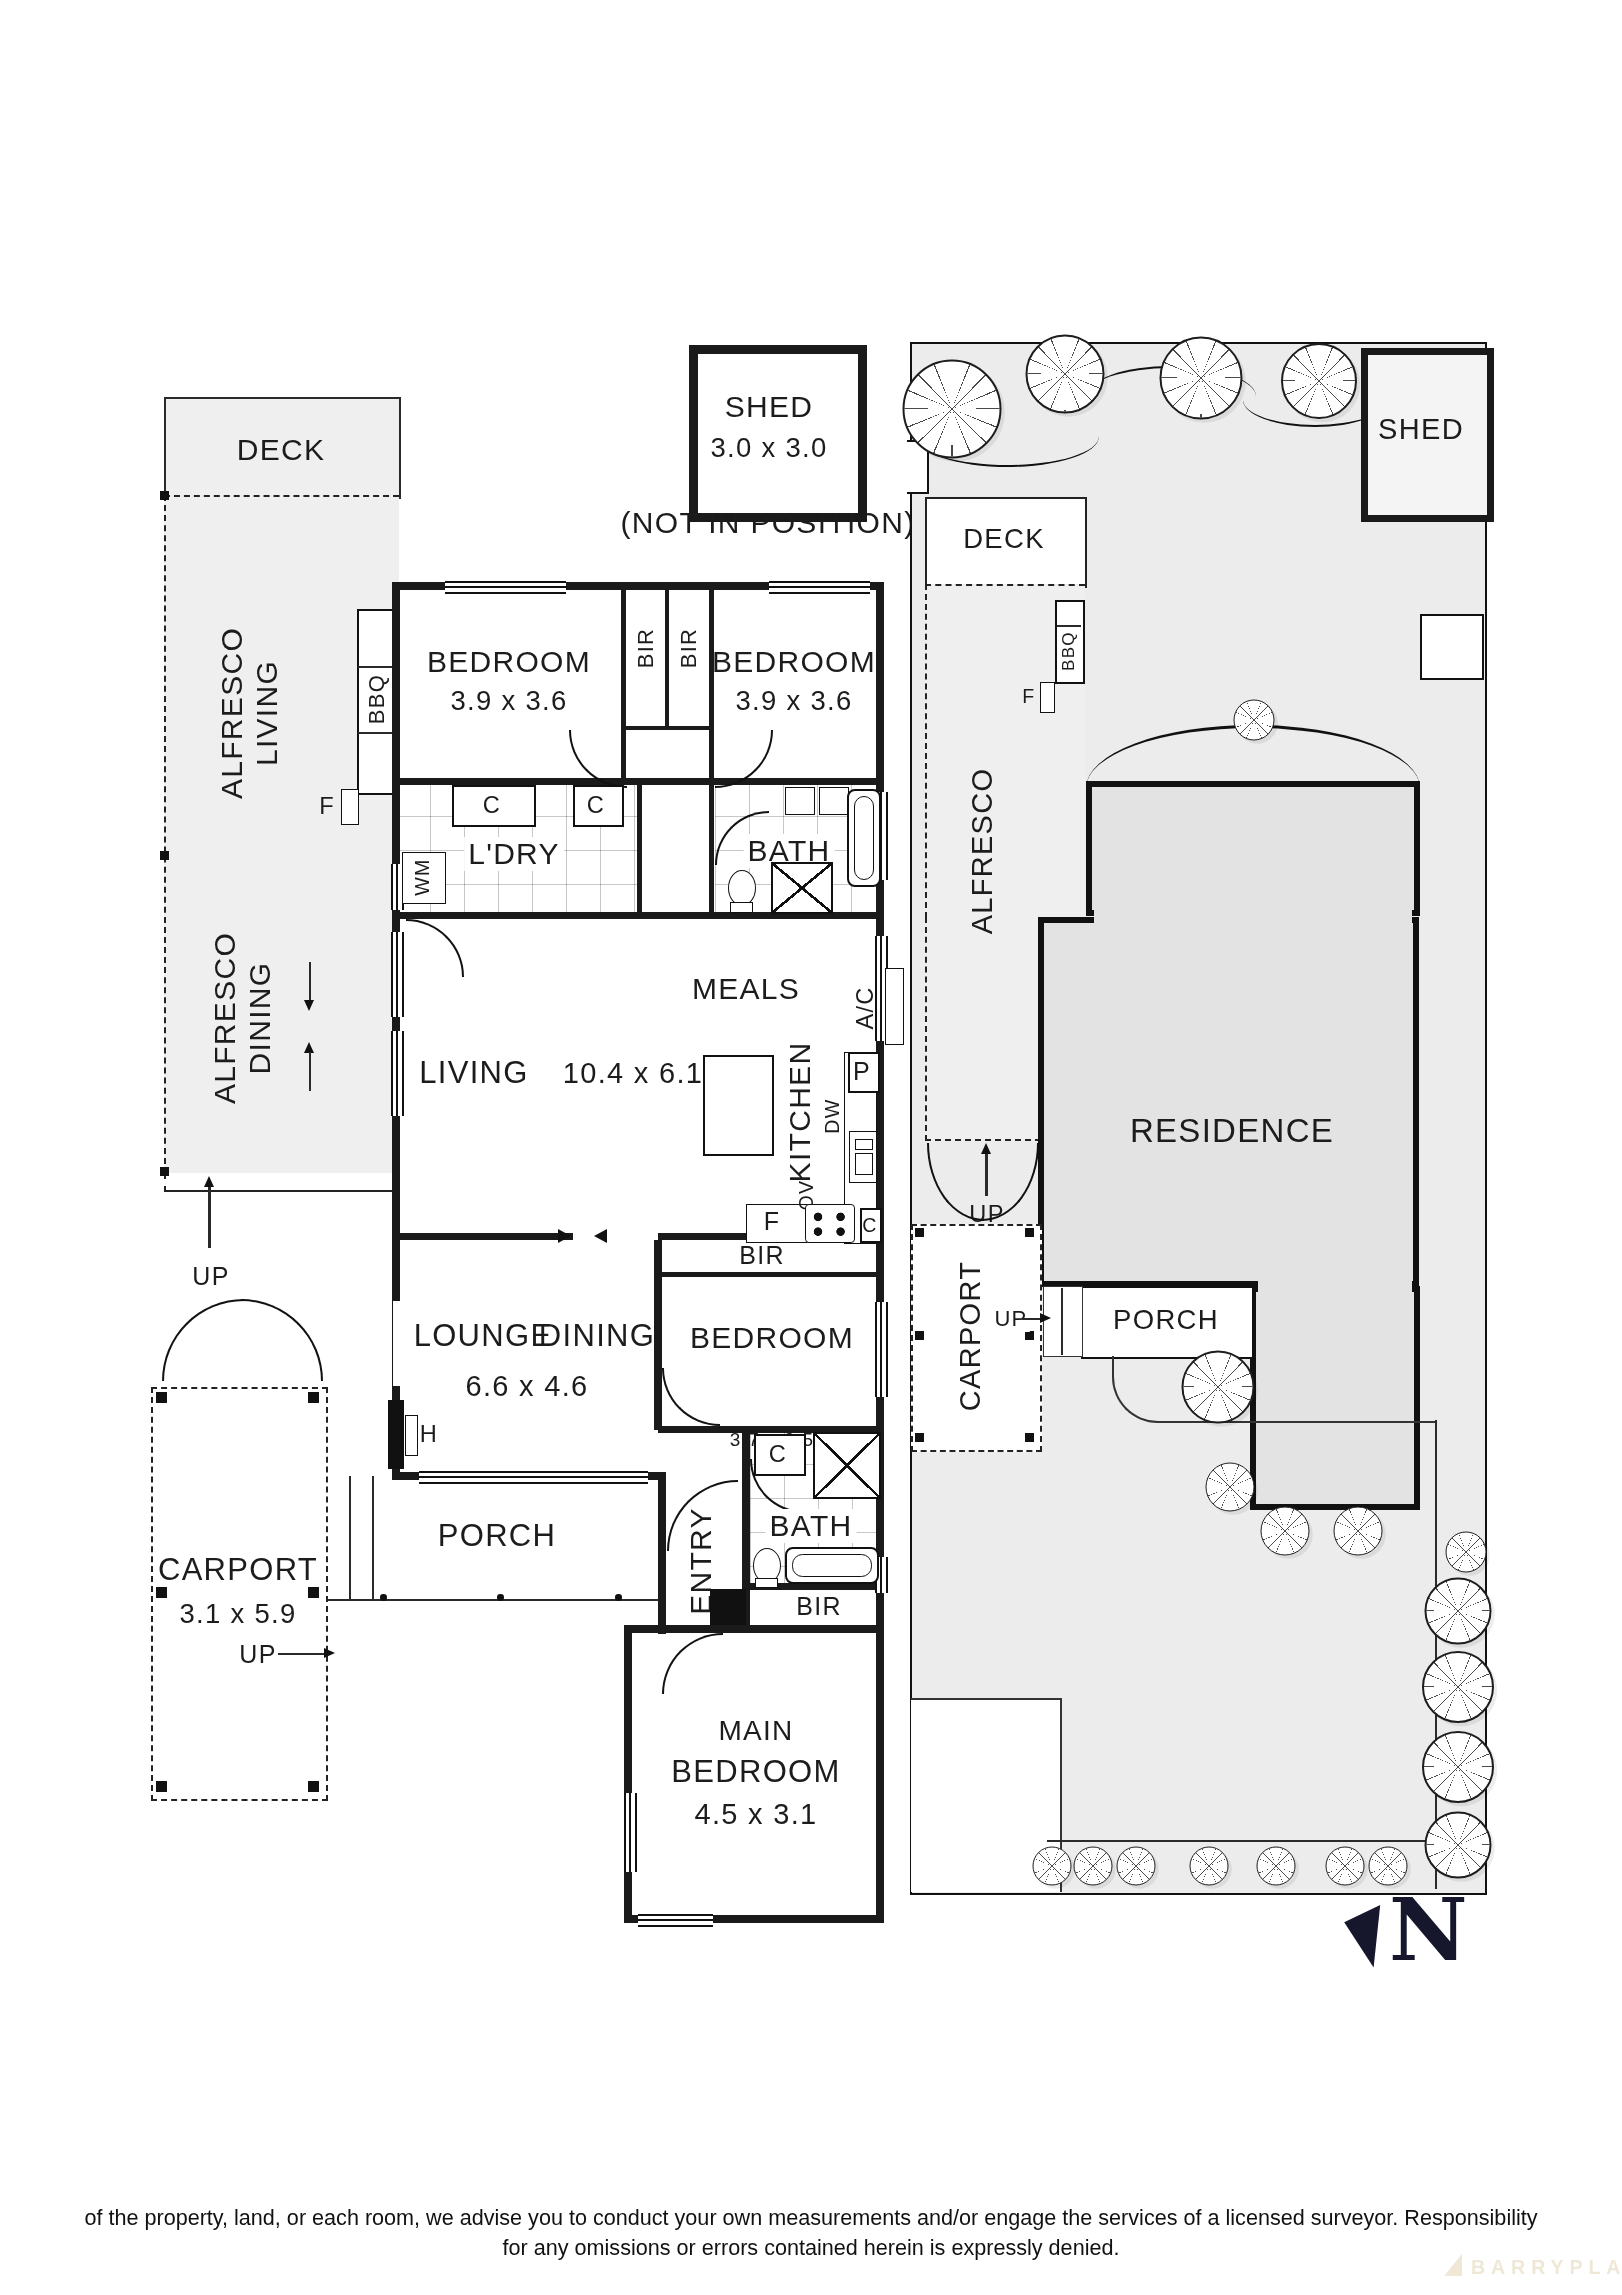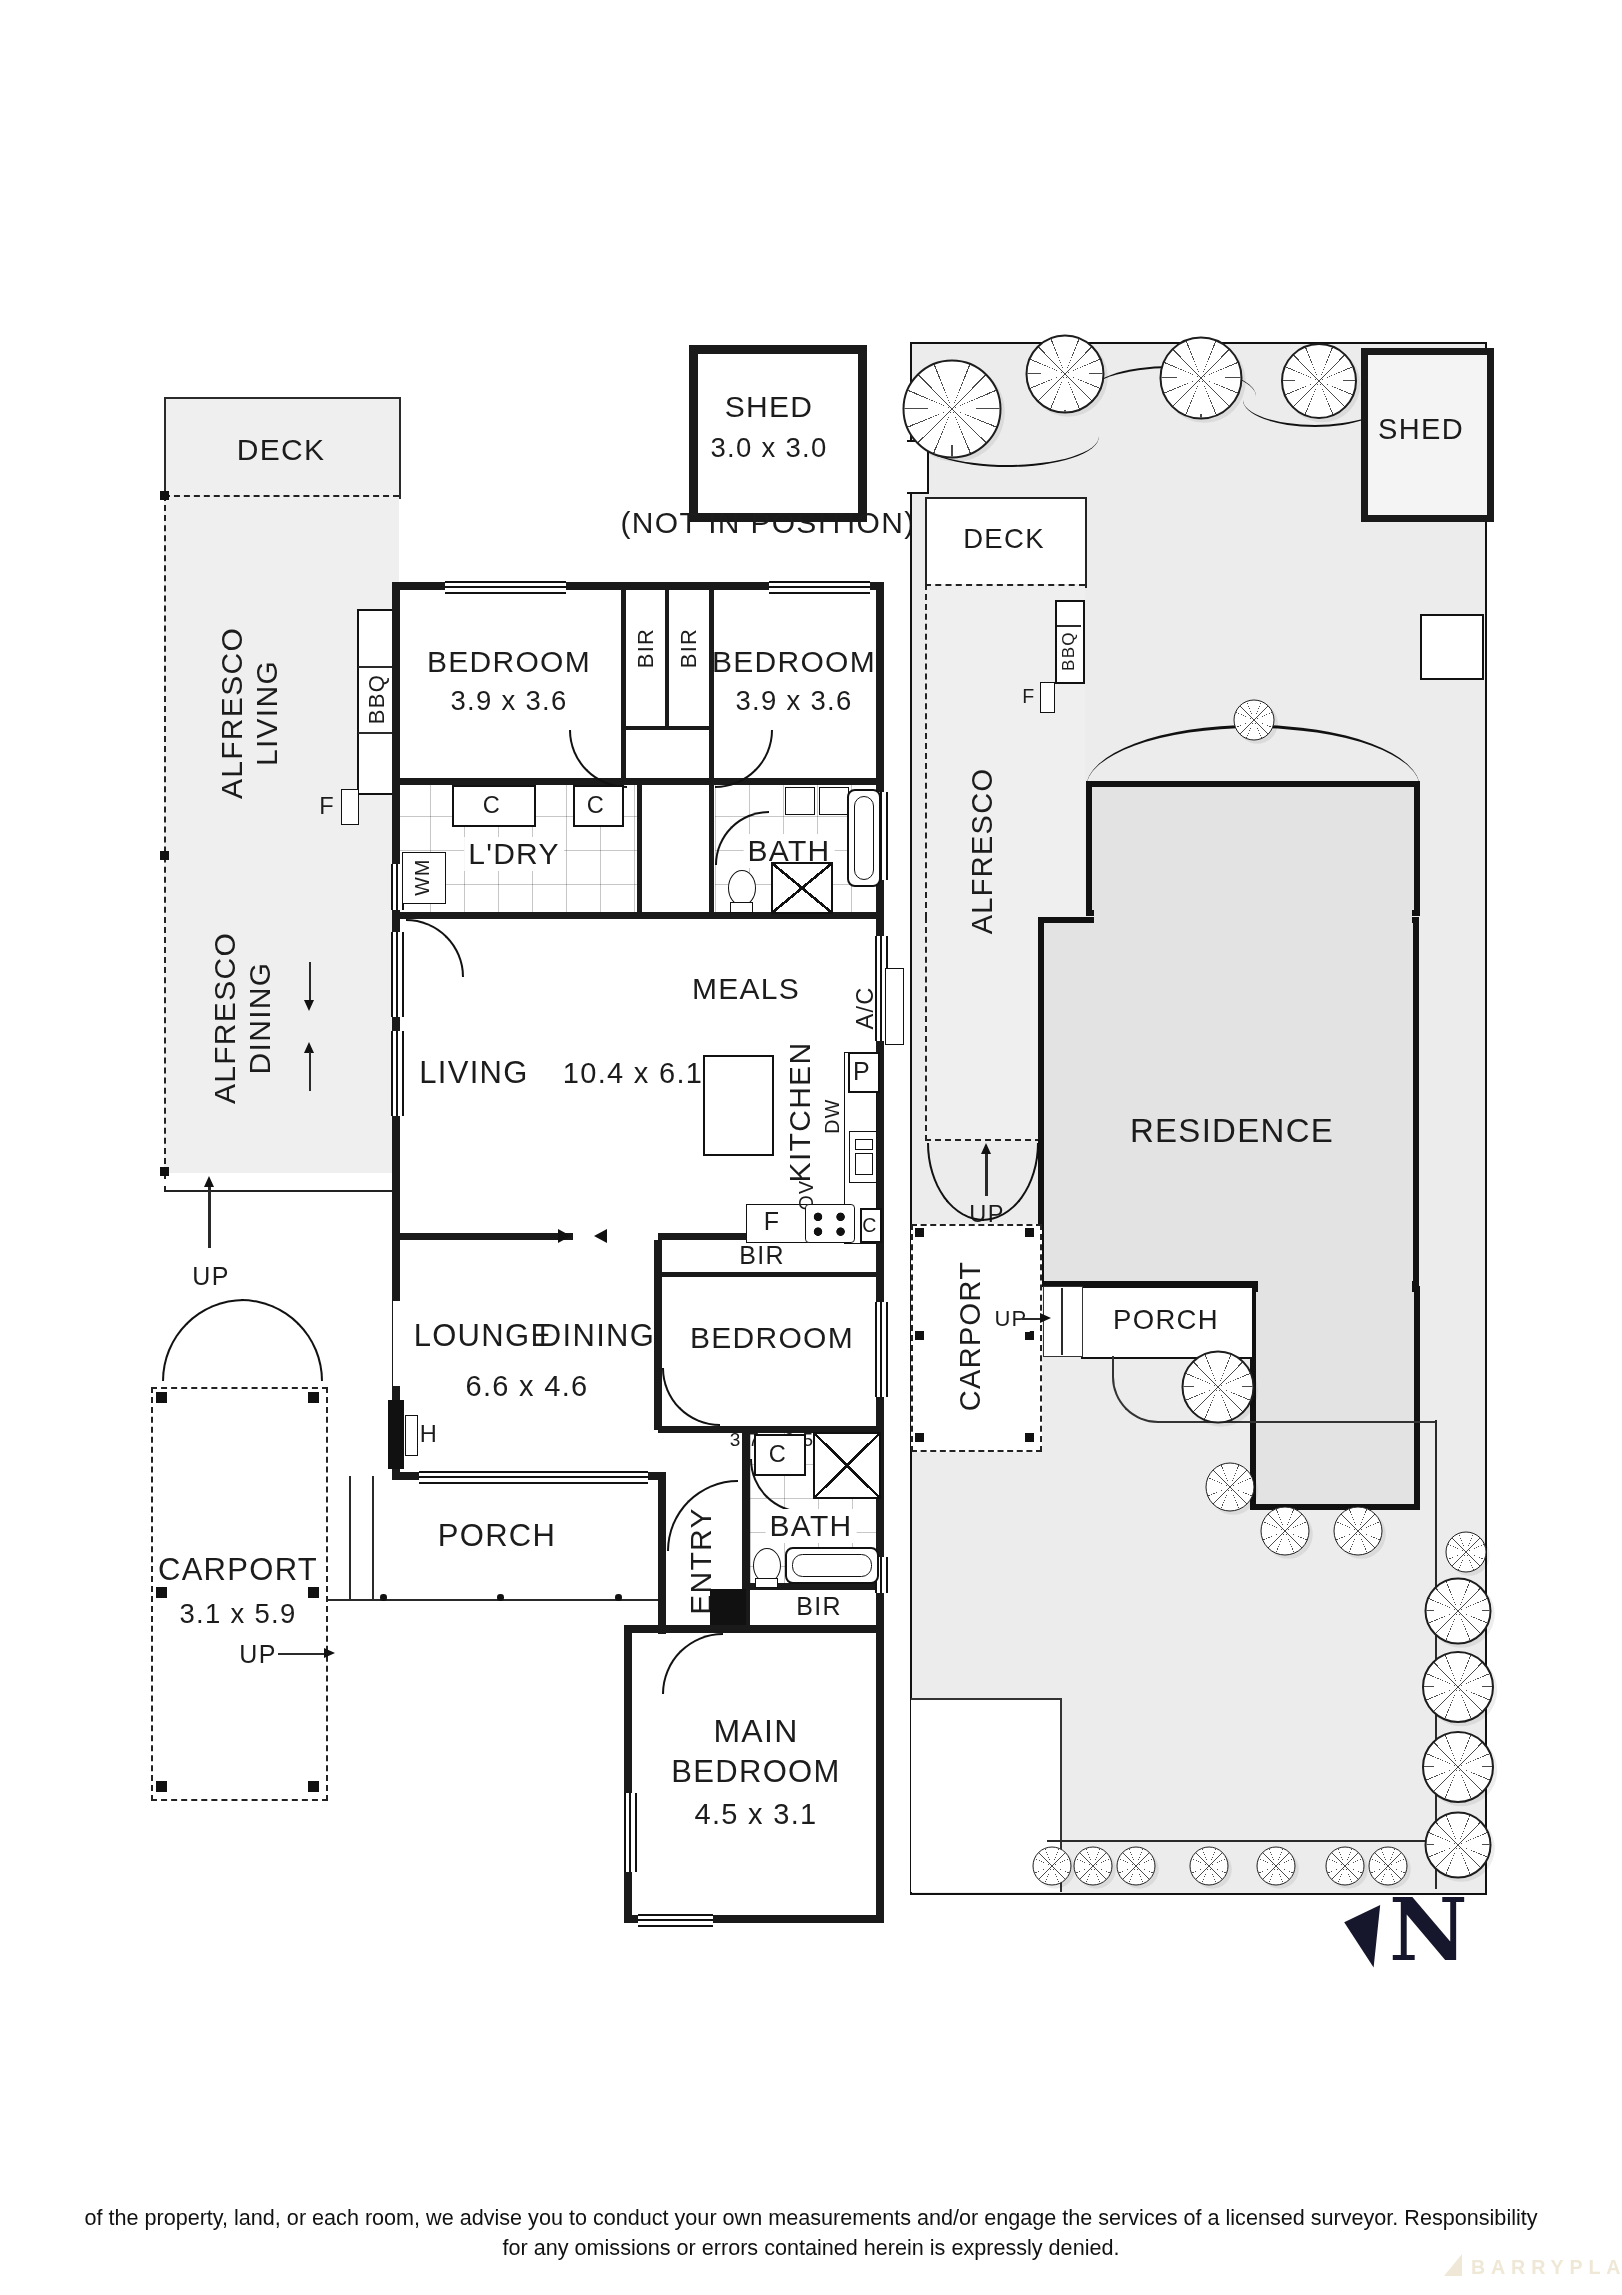--- a/index.html
+++ b/index.html
@@ -235,21 +235,21 @@
   <div class="shx" style="left:813px;top:1432px;width:64px;height:63px;"></div>
   <div class="lb" style="left:811px;top:1526px;font-size:30px;background:#fff;padding:0 3.9px;">BATH</div>
   <div class="wc-b" style="left:753px;top:1548px;width:26px;height:33px;"></div>
   <div class="wc-t" style="left:755px;top:1578px;width:21px;height:7.9px;"></div>
   <div class="tub" style="left:785px;top:1547px;width:90px;height:33px;">
       <div class="tubIn"></div>
     </div>
   <div class="post" style="left:710px;top:1589px;width:36px;height:36px;"></div>
   <div class="lb" style="left:819px;top:1606px;font-size:25px;">BIR</div>
 
-  <div class="lb" style="left:756px;top:1731px;font-size:32px;">MAIN</div>
+  <div class="lb" style="left:756px;top:1731px;font-size:28px;">MAIN</div>
   <div class="lb" style="left:756px;top:1772px;font-size:31px;">BEDROOM</div>
   <div class="lb" style="left:756px;top:1814px;font-size:29px;">4.5 x 3.1</div>
 
   <div class="a" style="left:910px;top:342px;width:573px;height:1549px;border:2.6px solid #111;background:#ececec;"></div>
 
   <div class="a" style="left:907px;top:440px;width:19.6px;height:50px;background:#fff;border-right:2px solid #111;border-top:2px solid #111;border-bottom:2px solid #111;"></div>
   <div class="a" style="left:911px;top:1698px;width:149px;height:192px;background:#fff;border-top:2px solid #333;border-right:2px solid #333;"></div>
   <div class="a" style="left:1420px;top:614px;width:60px;height:62px;background:#fff;border:2px solid #111;"></div>
 
   <div class="arc" style="left:916px;top:406px;width:183px;height:59px;border-bottom:2.6px solid #111;border-radius:50%;"></div>

